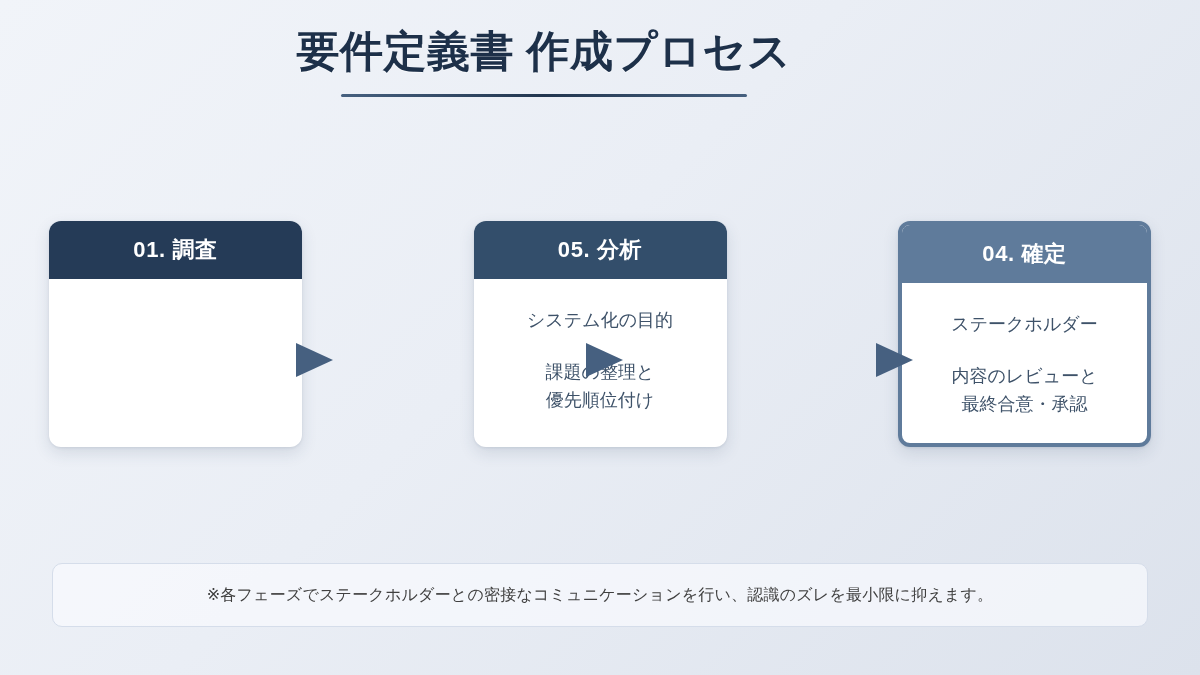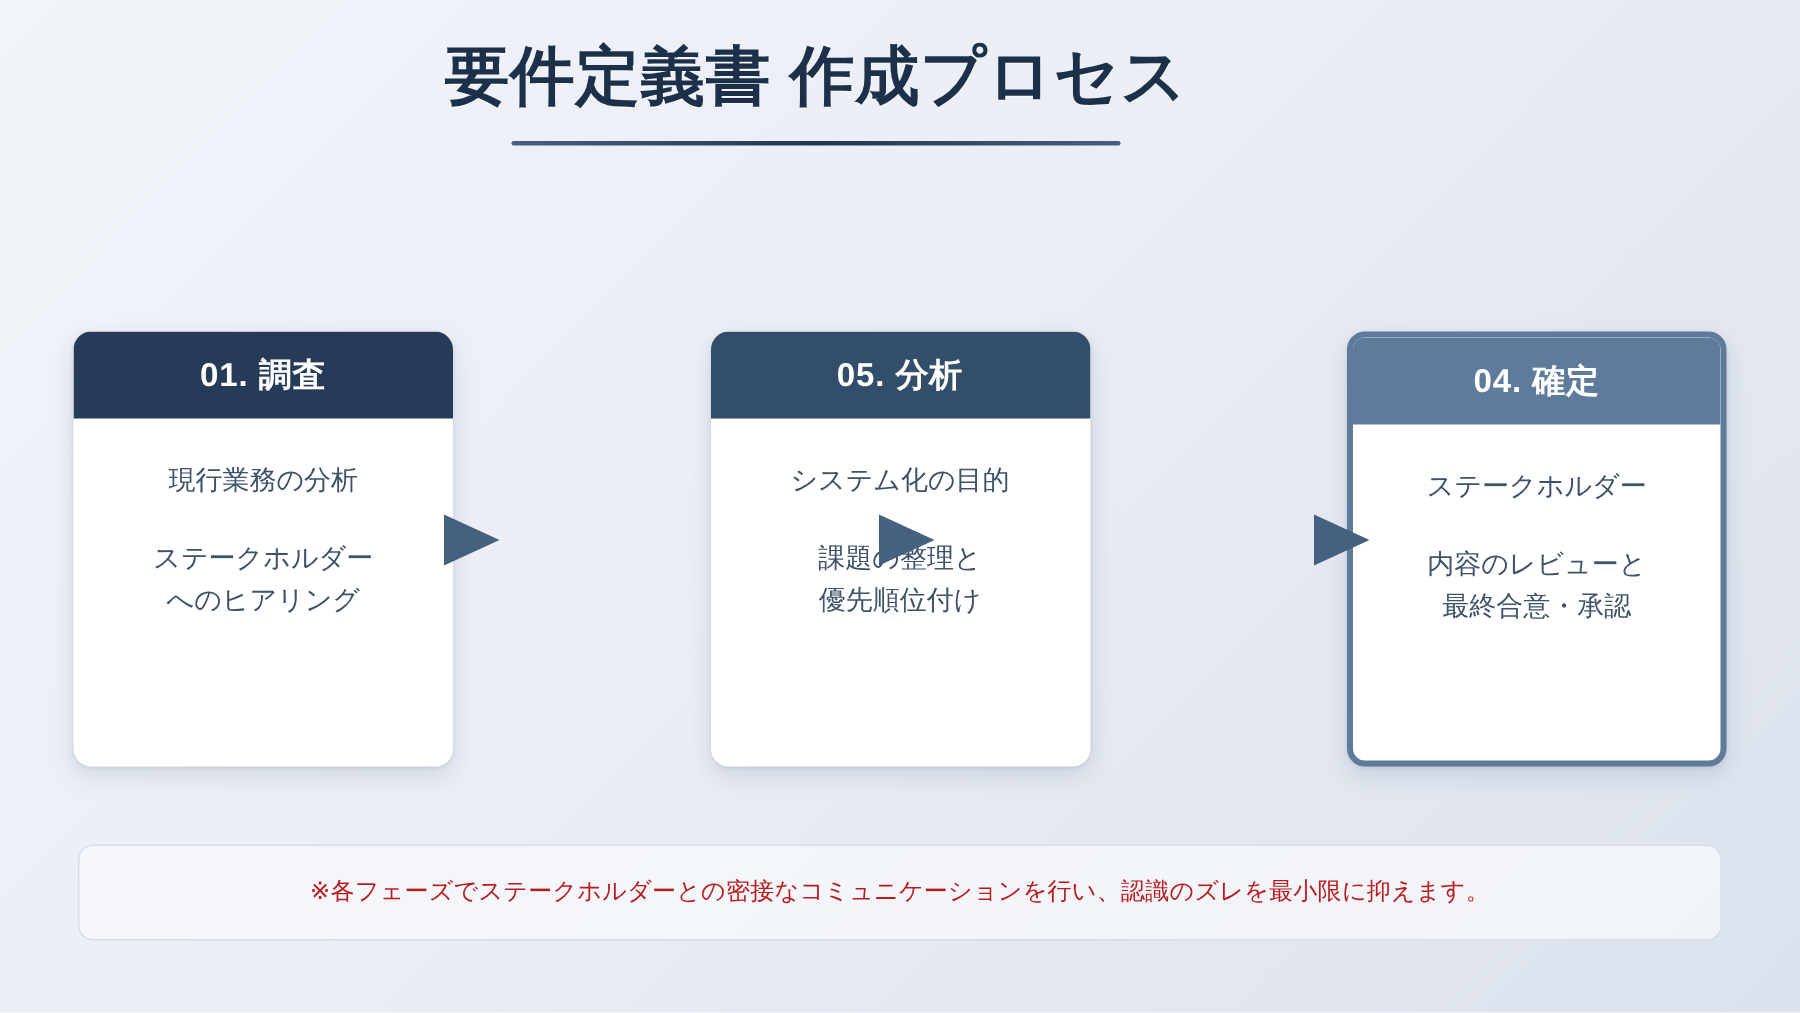--- a/index.html
+++ b/index.html
@@ -54,21 +54,21 @@
     width: 1102px;
     height: 278px;
     display: flex;
     align-items: flex-start;
     justify-content: space-between;
   }
 
   .card {
     position: relative;
     width: 253px;
-    height: 290px;
+    height: 226px;
     border-radius: 12px;
     background: #FFFFFF;
     box-shadow: 0 6px 16px rgba(40, 60, 90, 0.13), 0 1px 3px rgba(40, 60, 90, 0.10);
     overflow: hidden;
     display: flex;
     flex-direction: column;
     box-sizing: border-box;
   }
   .card.outlined {
     border: 4px solid #4d7c0f;
@@ -147,25 +147,20 @@
 
   <div class="title-block">
     <span class="title-text" style="color: rgb(29, 48, 73);">要件定義書 作成プロセス</span>
     <div class="title-rule"></div>
   </div>
 
   <div class="card-row">
 
     <div class="card">
       <div class="card-header" style="background: rgb(37, 59, 87);">01. 調査</div>
-      <div class="card-body">
-        <div class="card-line" style="color: rgb(62, 82, 105);">現行業務の分析</div>
-        <div class="card-line" style="color: rgb(62, 82, 105);">ステークホルダー
-へのヒアリング</div>
-      </div>
     </div>
 
     <div class="card">
       <div class="card-header" style="background: rgb(51, 78, 107);">05. 分析</div>
       <div class="card-body">
         <div class="card-line" style="color: rgb(62, 82, 105);">システム化の目的</div>
         <div class="card-line" style="color: rgb(62, 82, 105);">課題の整理と
 優先順位付け</div>
       </div>
     </div>
@@ -180,16 +175,16 @@
       </div>
     </div>
 
   </div>
 
   <div class="arrow arrow-1" style="border-left-color: rgb(70, 96, 128);"></div>
   <div class="arrow arrow-2" style="border-left-color: rgb(70, 96, 128);"></div>
   <div class="arrow arrow-3" style="border-left-color: rgb(70, 96, 128);"></div>
 
   <div class="note">
-    <span class="note-text" style="color: #b91c1c;">※各フェーズでステークホルダーとの密接なコミュニケーションを行い、認識のズレを最小限に抑えます。</span>
+    <span class="note-text" style="color: #404040;">※各フェーズでステークホルダーとの密接なコミュニケーションを行い、認識のズレを最小限に抑えます。</span>
   </div>
 
 </div>
 
 </body></html>

